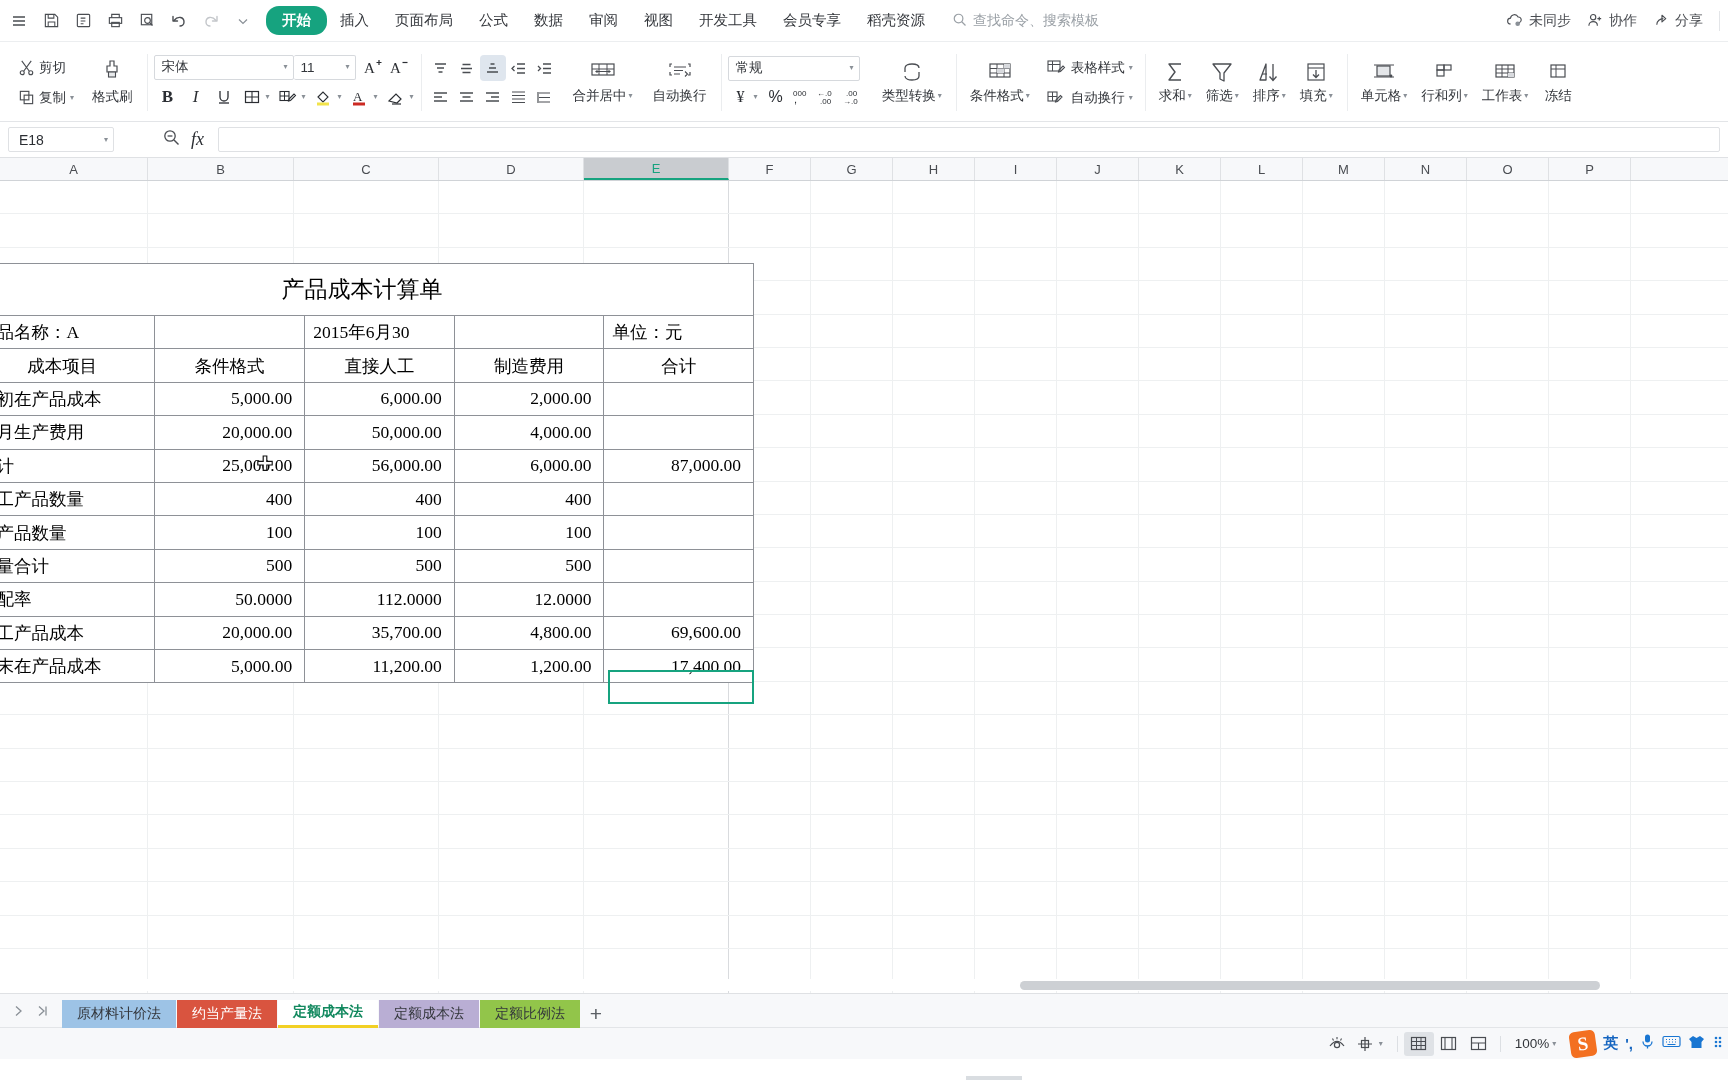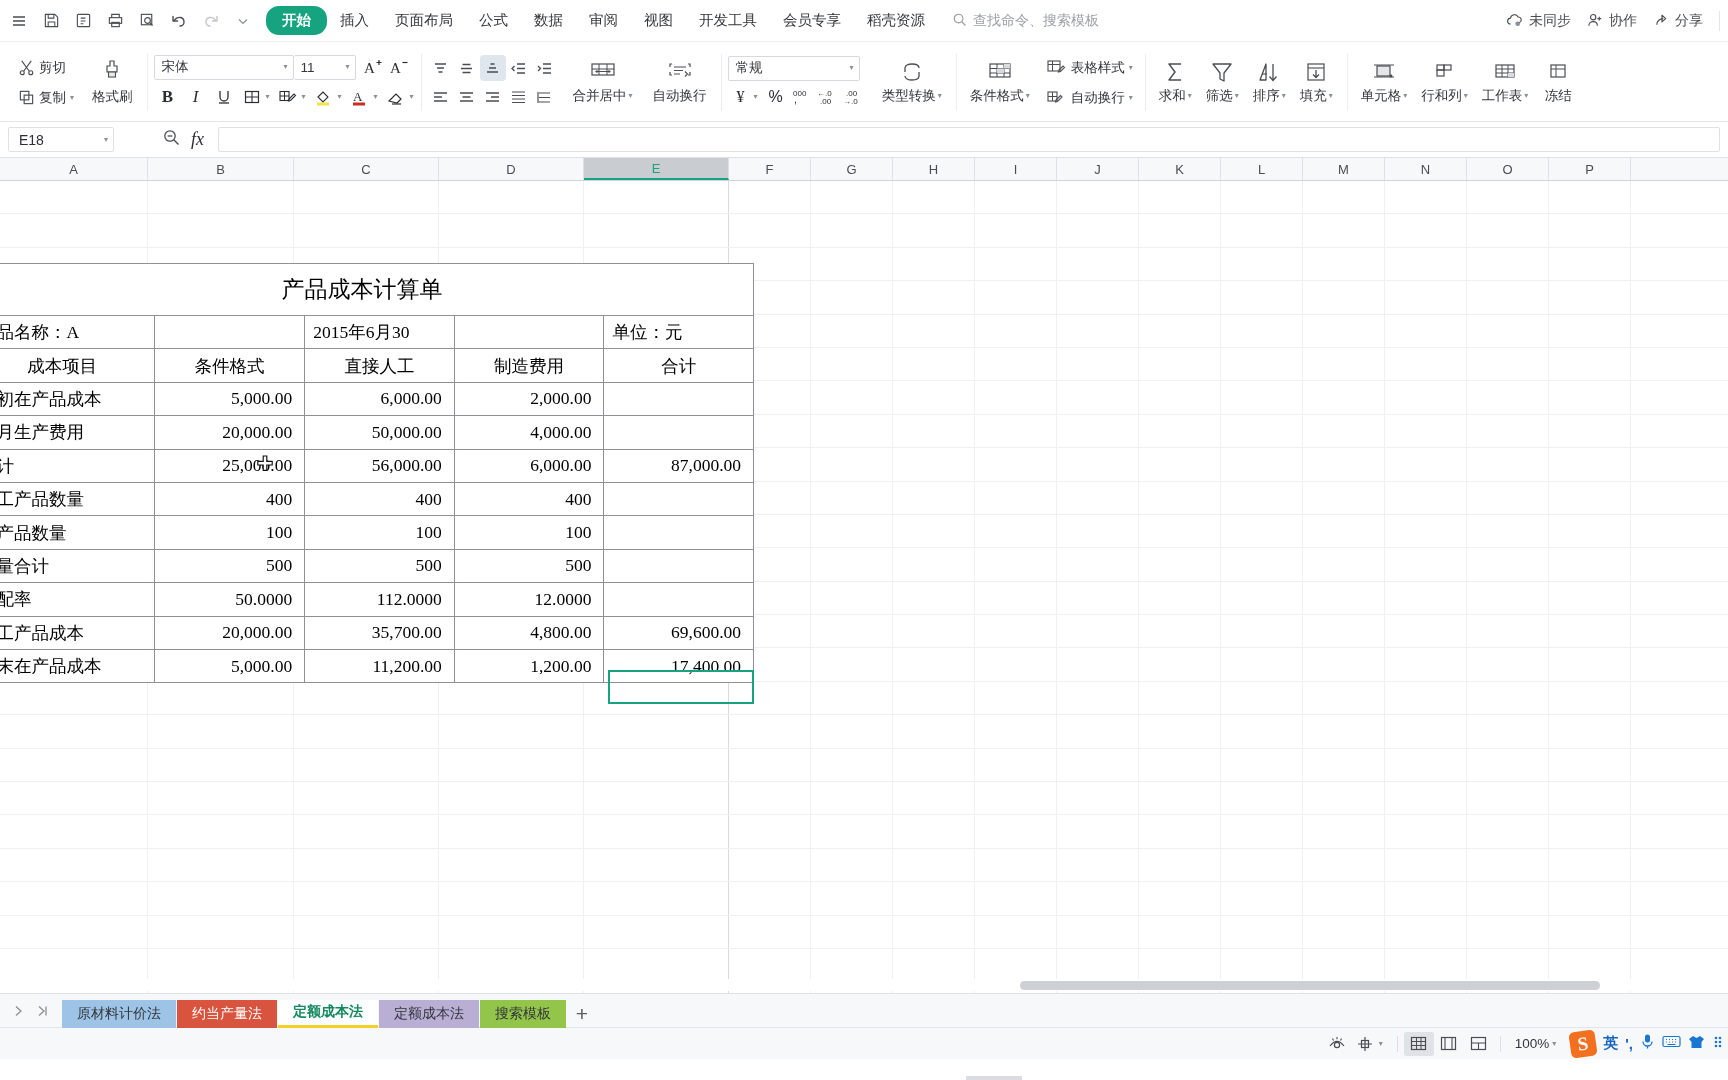--- a/index.html
+++ b/index.html
@@ -1388,21 +1388,21 @@
     <div class="tab" style="background:#d9543f;color:#fff;">
       <span>约当产量法</span>
     </div>
     <div class="tab active">
       <span>定额成本法</span>
     </div>
     <div class="tab" style="background:#b9aed4;">
       <span>定额成本法</span>
     </div>
     <div class="tab" style="background:#92c54a;">
-      <span>搜索模板</span>
+      <span>定额比例法</span>
     </div>
     <div class="addtab">+</div>
   </div>
 </div>
 
 <div class="statusbar">
   <div class="sb-ico">
     <svg width="20" height="18" viewBox="0 0 20 18">
         <path d="M3 11c2.5-3.2 4.8-4.6 7-4.6S14.5 7.8 17 11" fill="none" stroke="#4a4d52" stroke-width="1.2"></path>
         <circle cx="10" cy="10" r="2.6" fill="none" stroke="#4a4d52" stroke-width="1.2"></circle>

